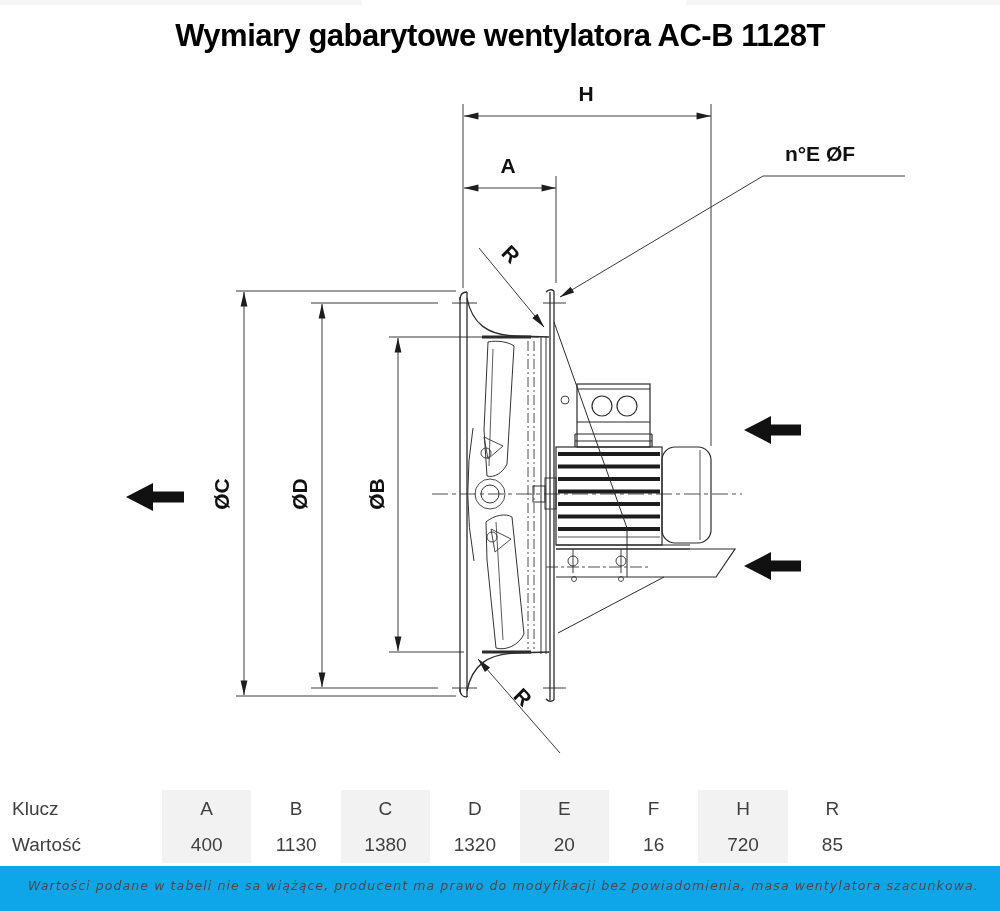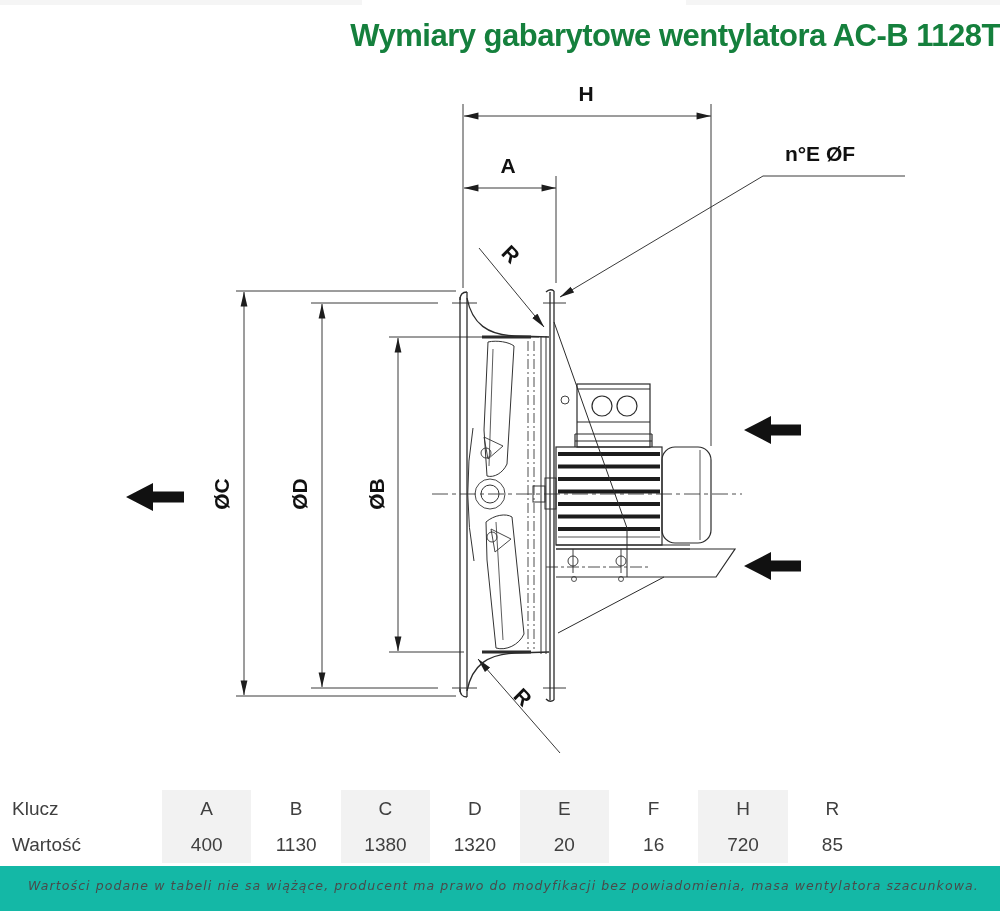--- a/index.html
+++ b/index.html
@@ -2,37 +2,37 @@
 <html><head>
 <meta charset="utf-8">
 <style>
   html,body{margin:0;padding:0;}
   body{
     width:1000px;height:911px;position:relative;background:#ffffff;
     font-family:"Liberation Sans",sans-serif;overflow:hidden;
   }
   .top-strip{position:absolute;top:0;height:5px;background:#f5f5f5;}
   #page-title{
-    position:absolute;top:18px;left:0;width:1000px;text-align:right;
-    font-size:31px;font-weight:bold;color:#15803d;letter-spacing:-0.5px;
+    position:absolute;top:18px;left:0;width:1000px;text-align:center;
+    font-size:31px;font-weight:bold;color:#000000;letter-spacing:-0.5px;
   }
   #drawing-svg{position:absolute;left:0;top:0;width:1000px;height:911px;}
   .dim-label{font-family:"Liberation Sans",sans-serif;font-size:21px;font-weight:bold;fill:#111;}
   
   #dim-table{
     position:absolute;left:0;top:790px;width:1000px;display:flex;
     color:#3f3f3f;font-size:19px;font-weight:300;
   }
   .tcol{flex:0 0 89.4px;text-align:center;}
   .tcol-label{flex:0 0 162px;text-align:left;padding-left:12px;box-sizing:border-box;}
   .tcol:nth-child(even){background:#f2f2f2;}
   .tcol .k{height:37px;line-height:37px;}
   .tcol .v{height:36px;line-height:36px;}
   #footer-note{
-    position:absolute;left:0;top:866px;width:1000px;height:45px;background:#14b8a6;
+    position:absolute;left:0;top:866px;width:1000px;height:45px;background:#0ea5e9;
     box-sizing:border-box;padding:12px 20px 0 28px;
     font-family:"DejaVu Sans",sans-serif;font-style:italic;font-size:12.5px;
     letter-spacing:1.1px;color:#4a4a4a;white-space:nowrap;
   }
 </style>
 </head>
 <body>
 
 <div class="top-strip" style="left:0;width:362px;"></div>
 <div class="top-strip" style="left:686px;width:314px;"></div>

